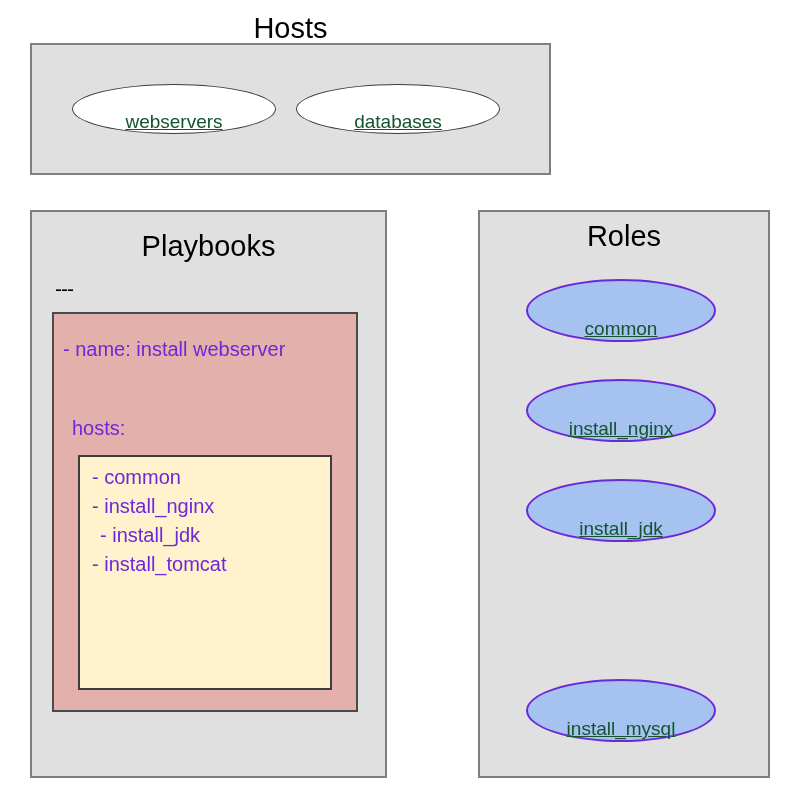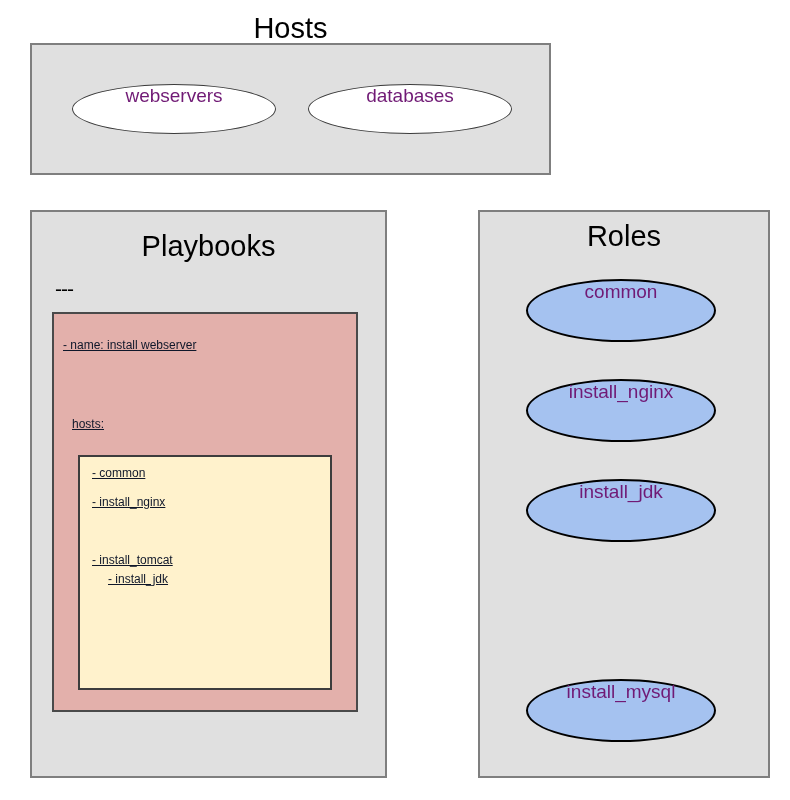--- a/index.html
+++ b/index.html
@@ -38,33 +38,34 @@
     border: 2px solid #7f7f7f;
     box-sizing: border-box;
   }
 
   
   .ellipse {
     position: absolute;
     border-radius: 50%;
     box-sizing: border-box;
     display: flex;
-    align-items: flex-start;
+    align-items: flex-end;
     justify-content: center;
     font-size: 19px;
-    color: #701a75;
+    color: #14532d;
     white-space: nowrap;
+    text-decoration: underline;
   }
   .ellipse-host {
     background: #ffffff;
     border: 1.6px solid #3a3a3a;
   }
   .ellipse-role {
     background: #a5c2f0;
-    border: 2px solid #000000;
+    border: 2px solid #6d28d9;
   }
 
   
   .play-box {
     position: absolute;
     background: #e3b0ab;
     border: 2px solid #4a4a4a;
     box-sizing: border-box;
   }
 
@@ -72,26 +73,25 @@
   .roles-box {
     position: absolute;
     background: #fff2cc;
     border: 2px solid #3d3d3d;
     box-sizing: border-box;
   }
 
   
   .code-line {
     position: absolute;
-    font-size: 12px;
+    font-size: 20px;
     line-height: 1;
-    color: #0f172a;
+    color: #6d28d9;
     white-space: pre;
     font-family: "Liberation Sans", sans-serif;
-    text-decoration: underline;
   }
 
   .doc-marker {
     position: absolute;
     font-size: 21px;
     line-height: 1;
     color: #000000;
     white-space: pre;
     letter-spacing: -1px;
   }
@@ -108,21 +108,21 @@
 
   <div class="section-title" style="left:30px; top:14px; width:521px;">Hosts</div>
 
   <div class="panel" style="left:30px; top:43px; width:521px; height:132px;">
   </div>
 
   <div class="ellipse ellipse-host" style="left:72px; top:84px; width:204px; height:50px;">
     <span>webservers</span>
   </div>
 
-  <div class="ellipse ellipse-host" style="left:308px; top:84px; width:204px; height:50px;">
+  <div class="ellipse ellipse-host" style="left:296px; top:84px; width:204px; height:50px;">
     <span>databases</span>
   </div>
 
   <div class="panel" style="left:30px; top:210px; width:357px; height:568px;">
   </div>
 
   <div class="section-title" style="left:30px; top:232px; width:357px;">Playbooks</div>
 
   <div class="doc-marker" style="left:55px; top:278px;">---</div>
 
@@ -133,21 +133,21 @@
   <div class="code-line" style="left:63px; top:339px;">- name: install webserver</div>
 
 
   <div class="code-line" style="left:72px; top:418px;">hosts:</div>
 
   <div class="roles-box" style="left:78px; top:455px; width:254px; height:235px;">
   </div>
 
   <div class="code-line" style="left:92px; top:467px;">- common</div>
   <div class="code-line" style="left:92px; top:496px;">- install_nginx</div>
-  <div class="code-line" style="left:108px; top:525px;margin-top:48px;">- install_jdk</div>
+  <div class="code-line" style="left:100px; top:525px;">- install_jdk</div>
   <div class="code-line" style="left:92px; top:554px;">- install_tomcat</div>
 
   <div class="panel" style="left:478px; top:210px; width:292px; height:568px;">
   </div>
 
   <div class="section-title" style="left:478px; top:222px; width:292px;">Roles</div>
 
   <div class="ellipse ellipse-role" style="left:526px; top:279px; width:190px; height:63px;">
     <span>common</span>
   </div>

